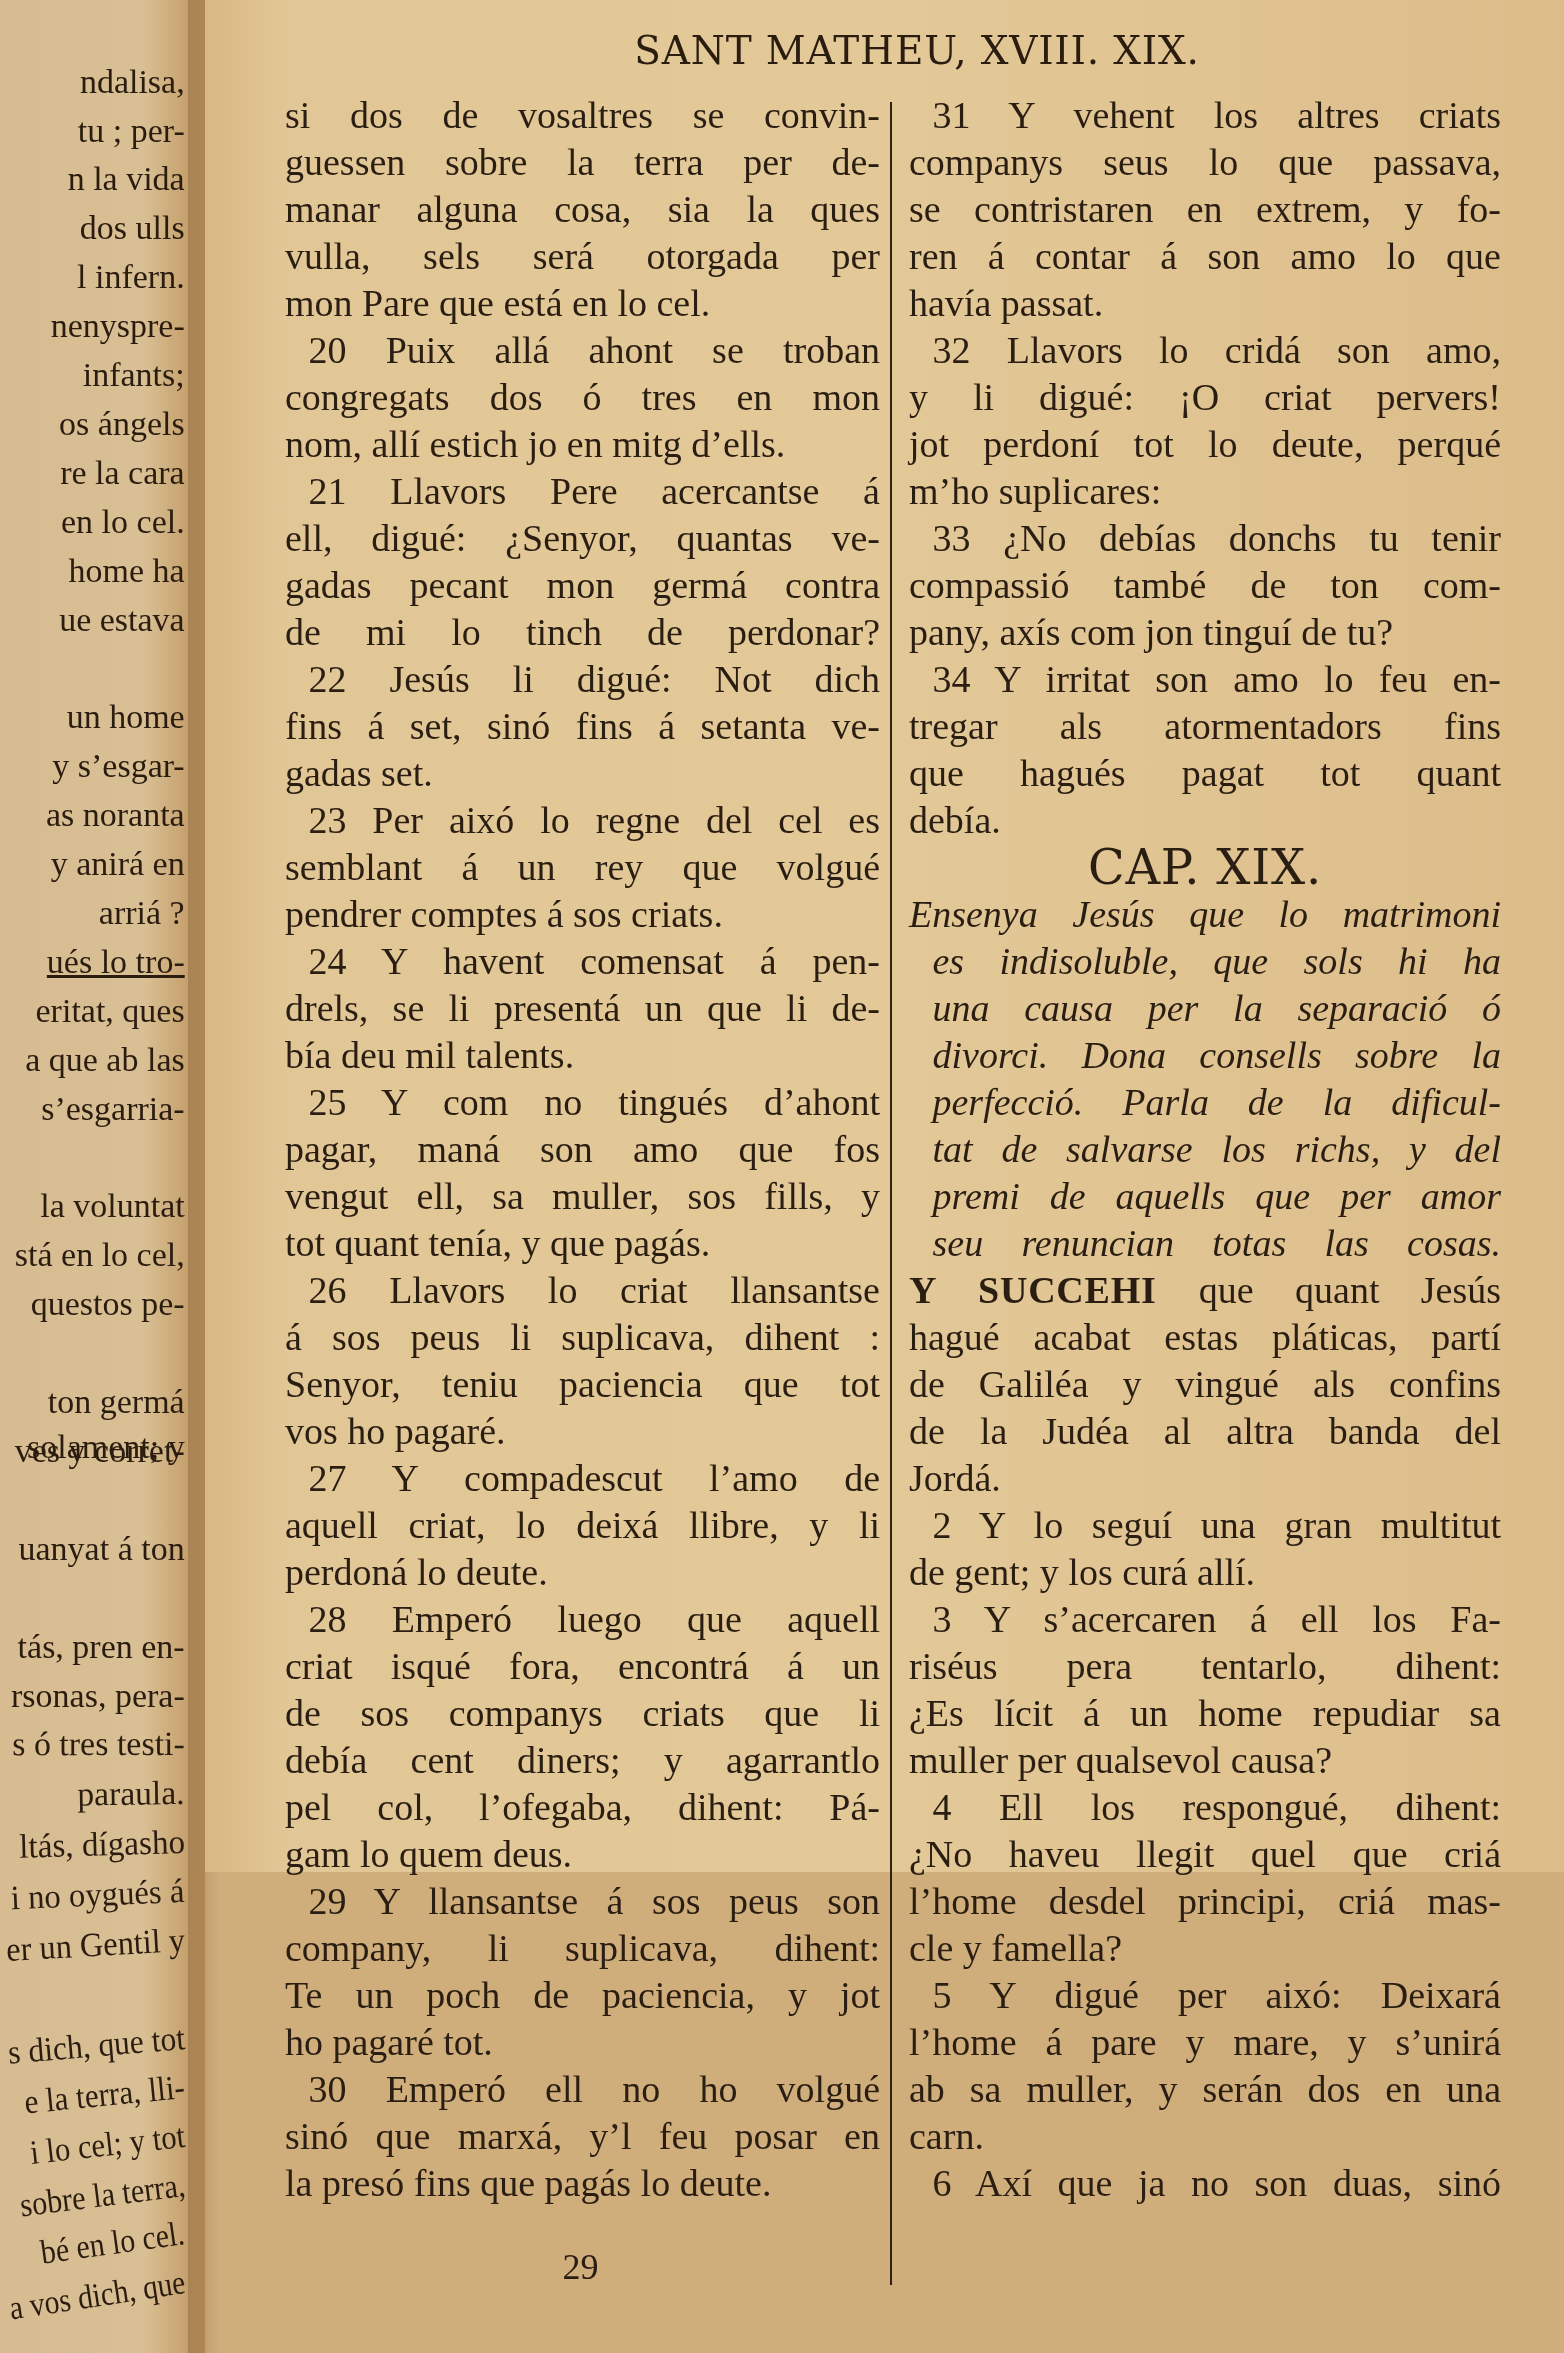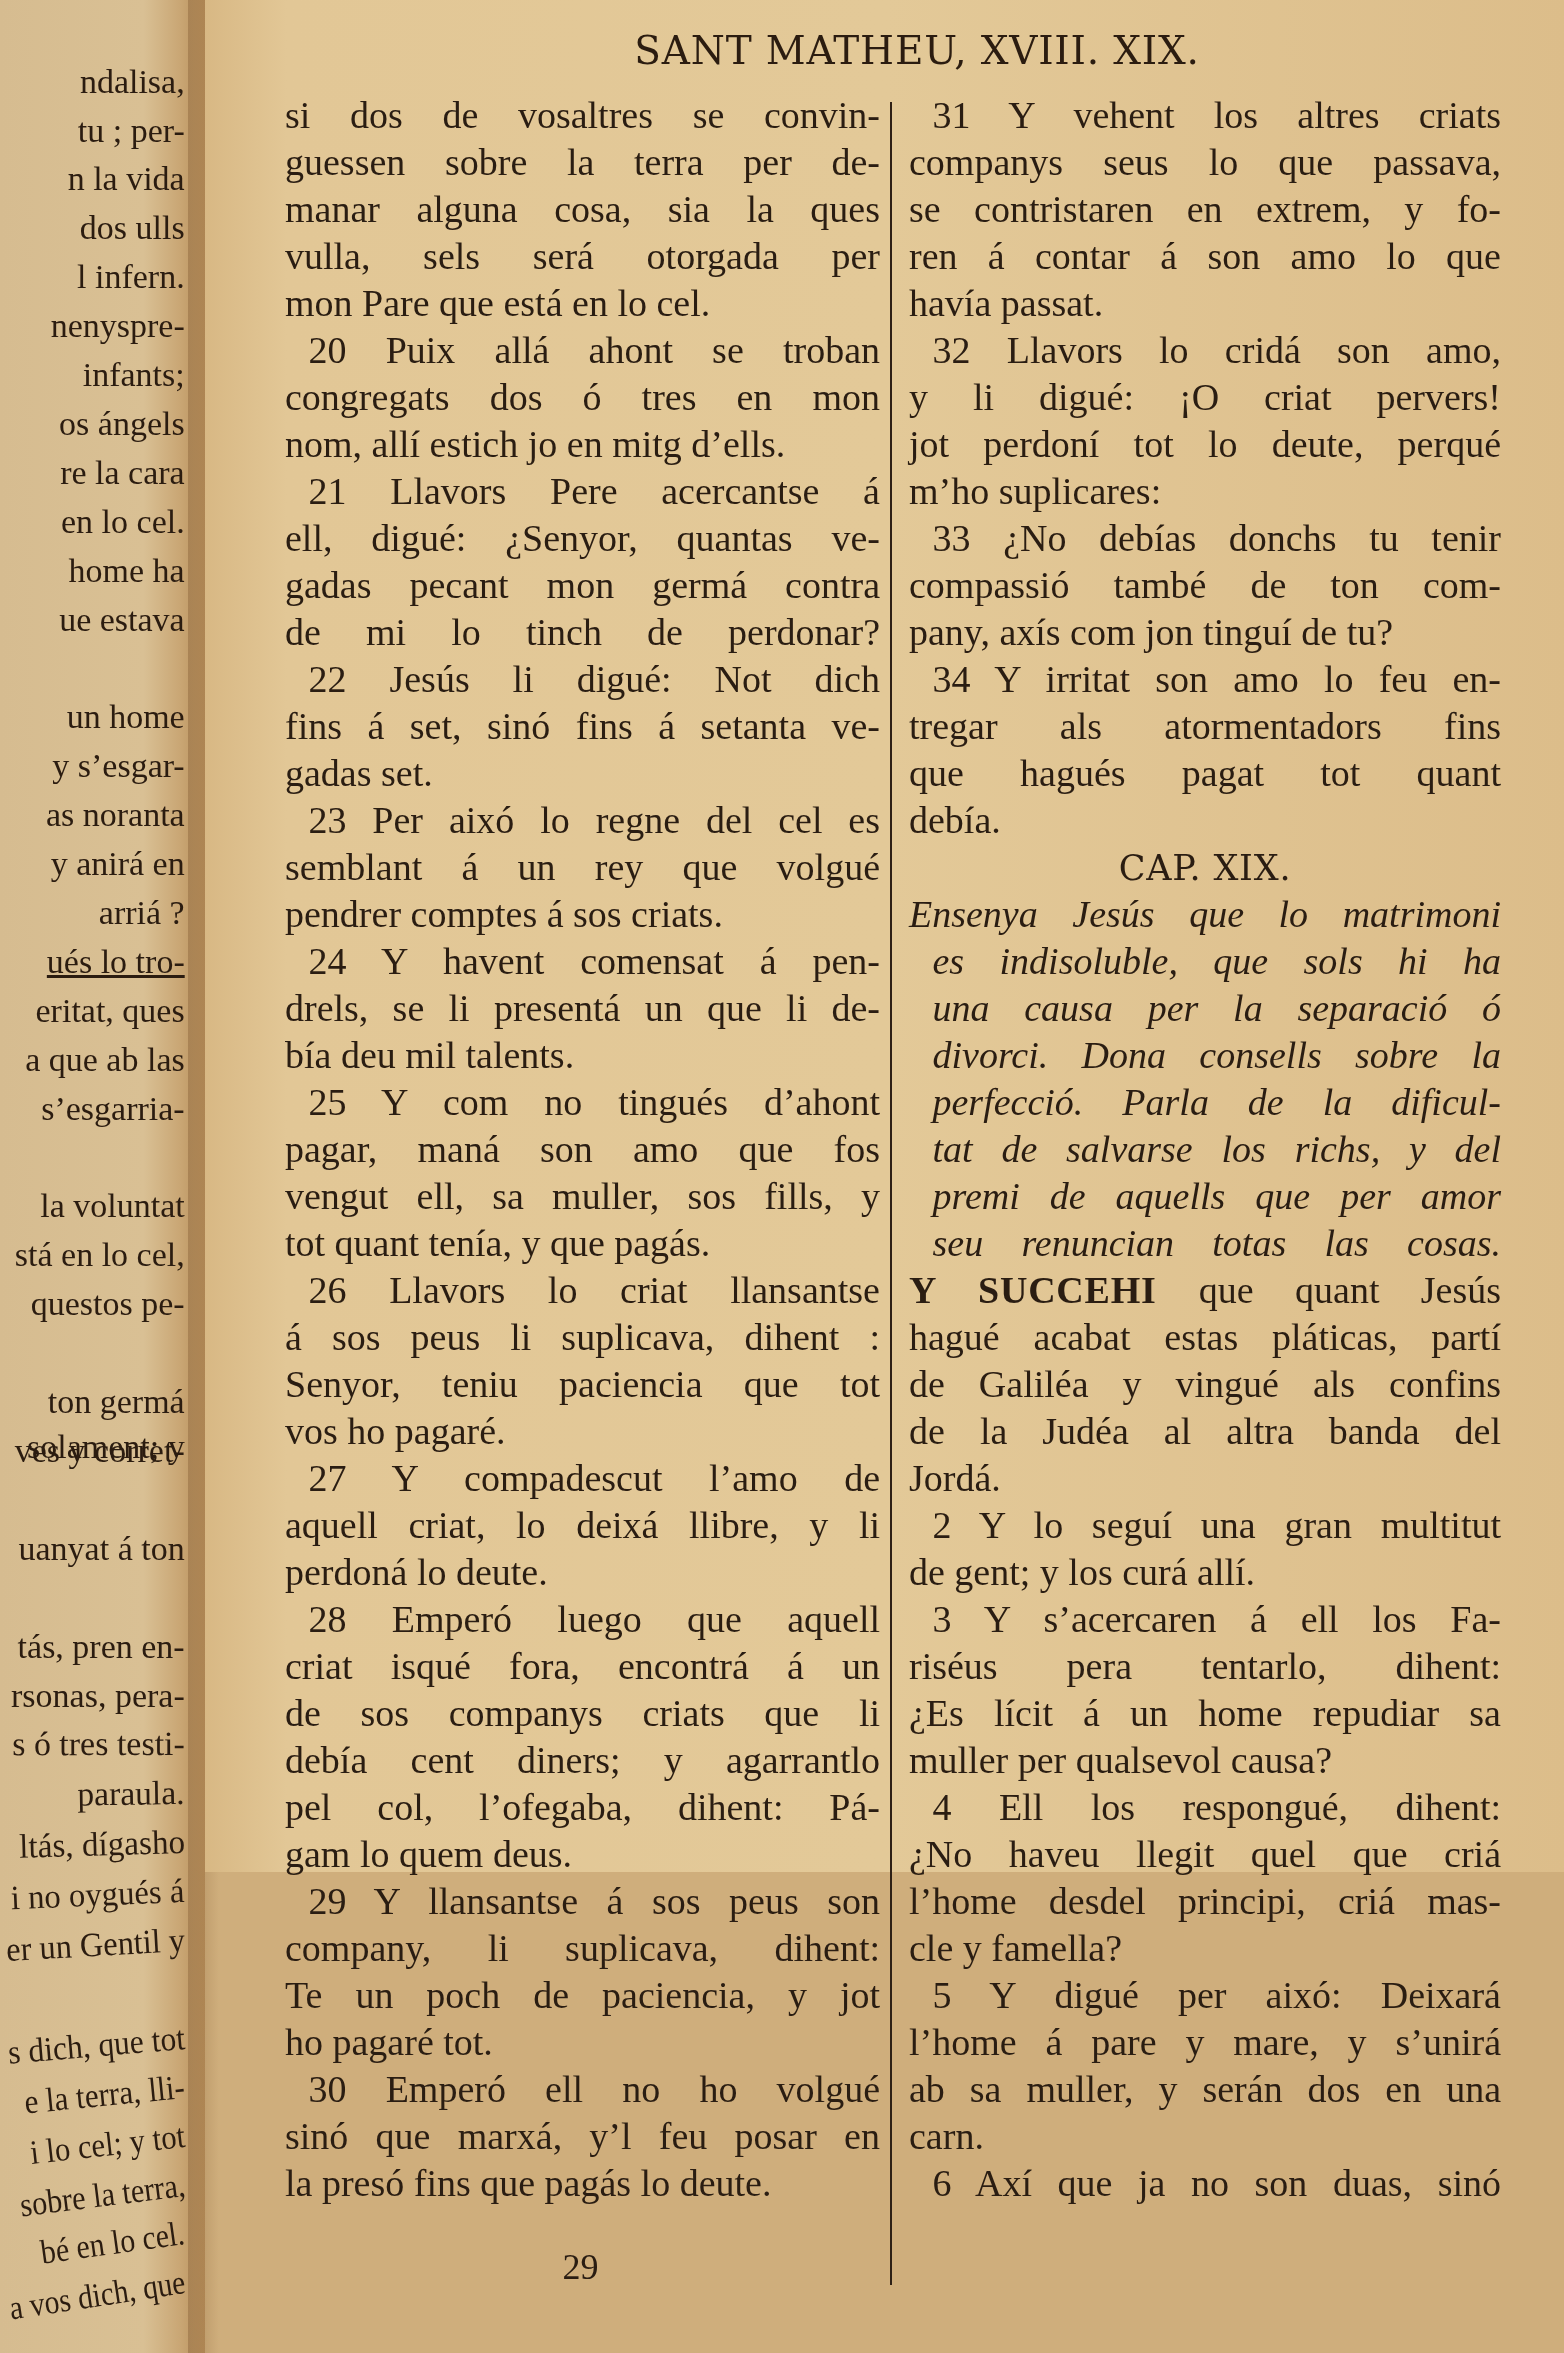--- a/index.html
+++ b/index.html
@@ -40,21 +40,21 @@
     color: #2a1d12;
   }
   .col-left  { left: 80px; width: 595px; }
   .col-right { left: 704px; width: 592px; }
   .line { display: block; white-space: nowrap; text-align: justify; text-align-last: justify; height: 47px; }
   .line.last { text-align-last: left; }
   .line.indent { padding-left: 23.5px; }
   .line.center { text-align: center; text-align-last: center; }
   .line.italic { font-style: italic; }
   .line.hang { padding-left: 23.5px; }
-  .cap-heading { font-family: "DejaVu Serif", serif; font-size: 35px; letter-spacing: 0.8px; }
+  .cap-heading { font-family: "DejaVu Serif", serif; font-size: 48px; letter-spacing: 0.8px; }
   .smallcaps { font-weight: bold; letter-spacing: 0.8px; }
   .col-rule {
     position: absolute; left: 685px; top: 102px; width: 2.3px; height: 2183px;
     background: #2e2015;
   }
   .page-number {
     position: absolute; left: 352px; top: 2246px; width: 47px; text-align: center;
     font-family: "Liberation Serif", serif; font-size: 36px; color: #2a1d12;
   }
 </style>

